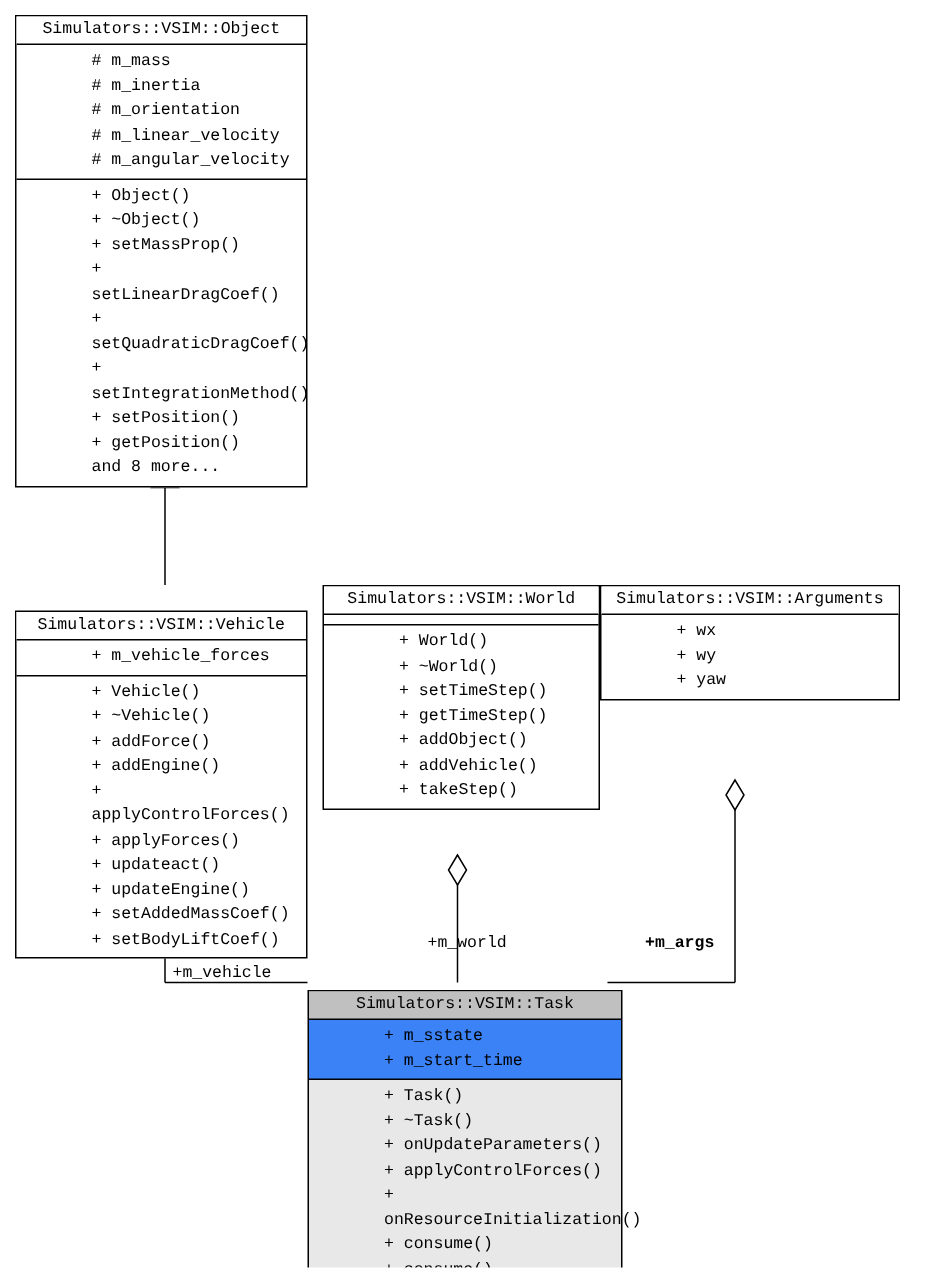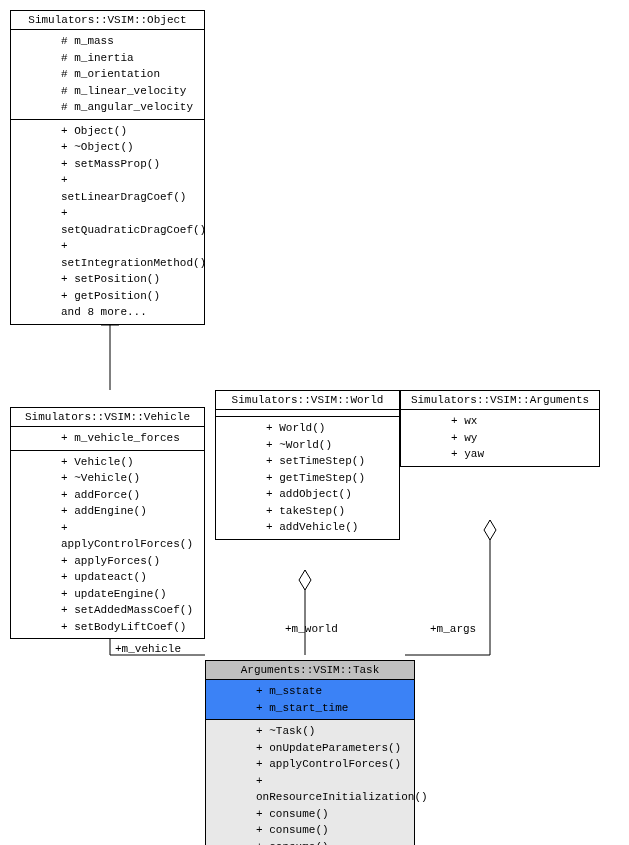--- a/index.html
+++ b/index.html
@@ -128,47 +128,48 @@
 
   <div class="uml-box" style="left:215px; top:390px; width:185px;">
     <div class="uml-box-header">Simulators::VSIM::World</div>
     <div class="uml-box-section" style="min-height:6px;"></div>
     <div class="uml-box-section">
       <p>+ World()</p>
       <p>+ ~World()</p>
       <p>+ setTimeStep()</p>
       <p>+ getTimeStep()</p>
       <p>+ addObject()</p>
+      <p>+ addVehicle()</p>
       <p>+ takeStep()</p>
-      <p>+ addVehicle()</p>
     </div>
   </div>
 
   <div class="uml-box" style="left:400px; top:390px; width:200px;">
     <div class="uml-box-header">Simulators::VSIM::Arguments</div>
     <div class="uml-box-section">
       <p>+ wx</p>
       <p>+ wy</p>
       <p>+ yaw</p>
     </div>
   </div>
 
   <div style="position:absolute; left:115px; top:623px;margin-top:20px;">+m_vehicle</div>
 
   <div style="position:absolute; left:285px; top:623px;">+m_world</div>
 
-  <div style="position:absolute; left:430px; top:623px;">+m_args</div>
+  <div style="position:absolute; left:430px; top:623px;font-weight:bold;">+m_args</div>
 
   <div class="uml-box" style="left:205px; top:660px; width:210px;">
-    <div class="uml-box-header" style="background:#c0c0c0;">Arguments::VSIM::Task</div>
+    <div class="uml-box-header" style="background:#c0c0c0;">Simulators::VSIM::Task</div>
     <div class="uml-box-section" style="background:#3b82f6;">
       <p>+ m_sstate</p>
       <p>+ m_start_time</p>
     </div>
     <div class="uml-box-section" style="background:#e8e8e8;">
+      <p>+ Task()</p>
       <p>+ ~Task()</p>
       <p>+ onUpdateParameters()</p>
       <p>+ applyControlForces()</p>
       <p>+ onResourceInitialization()</p>
       <p>+ consume()</p>
       <p>+ consume()</p>
       <p>+ consume()</p>
 
     </div>
   </div>

